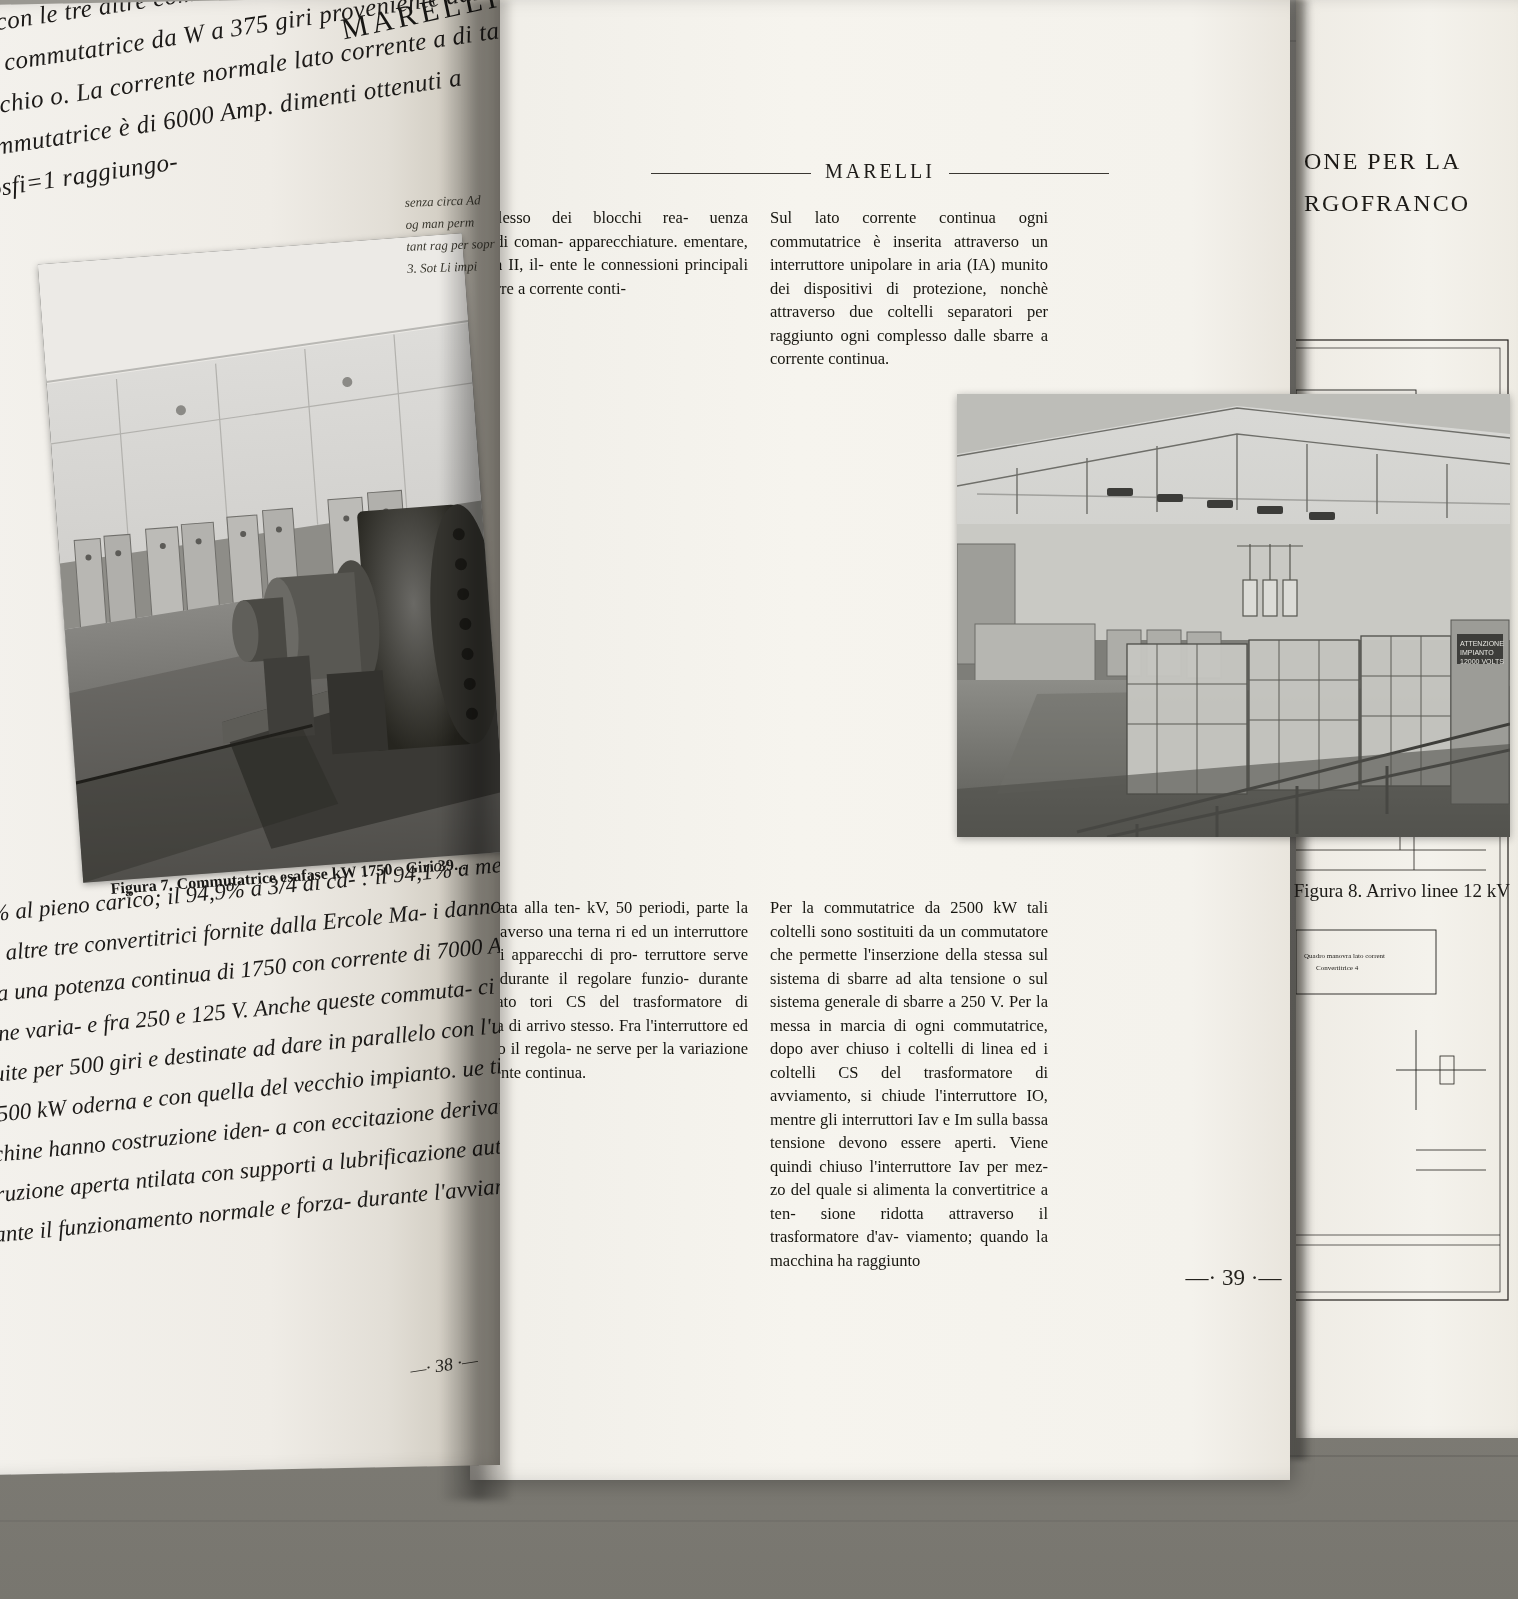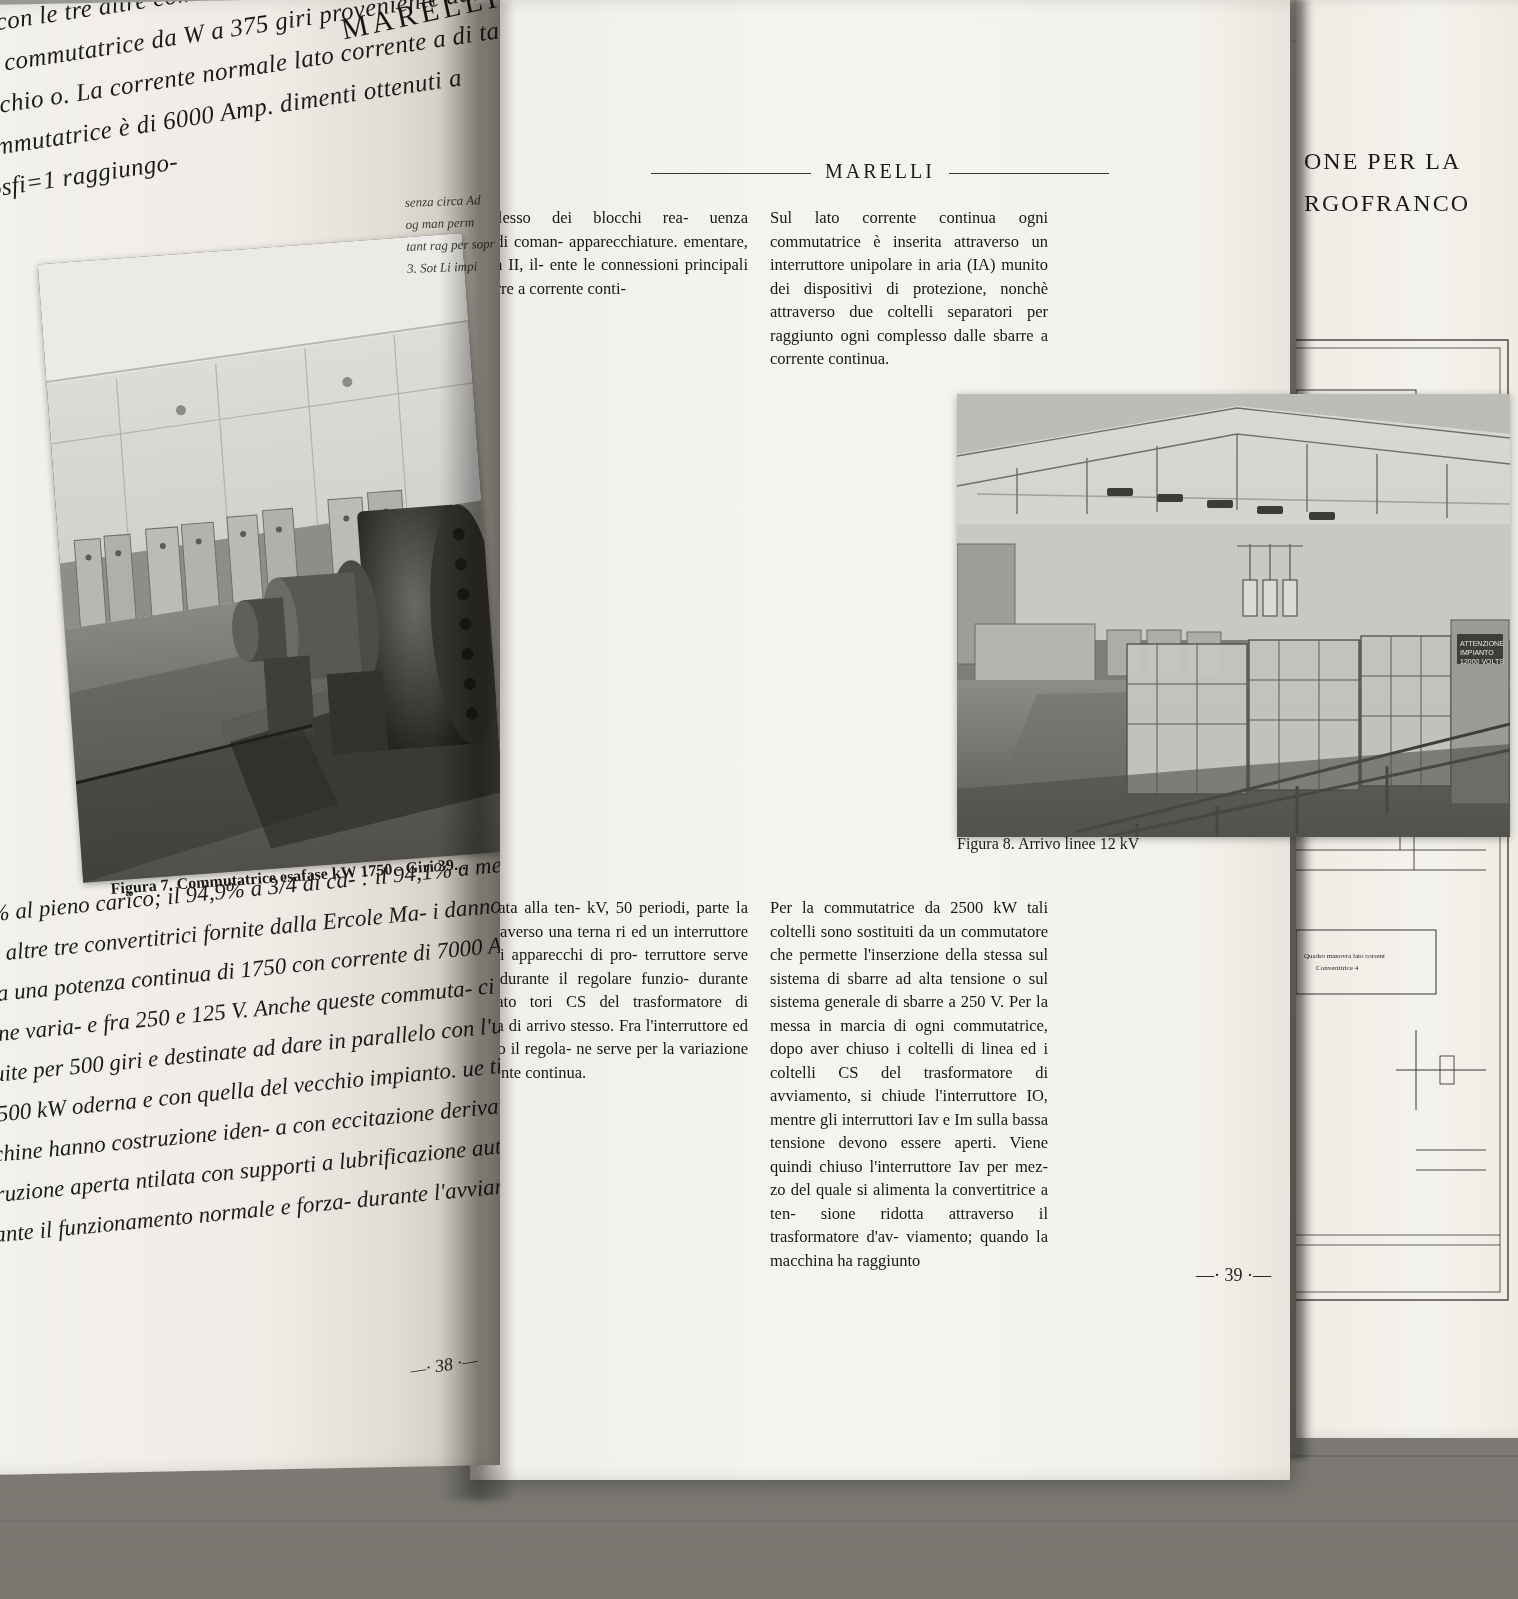--- a/index.html
+++ b/index.html
@@ -108,29 +108,29 @@
   }
   .rp-col{width:278px;font-size:16.5px;line-height:23.5px;color:#16150f;text-align:justify;}
   .rp-col p{margin:0 0 0 0;}
   .clip-left{overflow:hidden;width:266px;}
   .clip-left p{margin-left:-96px;}
   .photo8{
     position:absolute;left:487px;top:394px;width:553px;height:443px;
     background:#707070;box-shadow:0 2px 8px rgba(0,0,0,.3);overflow:hidden;
   }
   .fig8cap{
-    position:absolute;left:487px;top:835px;width:553px;text-align:left;
-    font-size:16px;color:#1c1a17;
+    position:absolute;left:487px;top:880px;width:553px;text-align:right;
+    font-size:19px;color:#1c1a17;
   }
   .rp-cols2{
     position:absolute;left:12px;top:896px;width:700px;display:flex;gap:22px;
   }
   .rp-folio{
     position:absolute;left:487px;top:1265px;width:553px;text-align:center;
-    font-size:18px;color:#24221d;
+    font-size:23px;color:#24221d;
   }
   
   .sliver{
     position:absolute;left:425px;top:190px;width:90px;height:1180px;overflow:hidden;
     font-size:13px;line-height:22px;color:#3a382f;font-style:italic;
     transform:rotate(-2deg);
   }
 
   
   .far-title{

